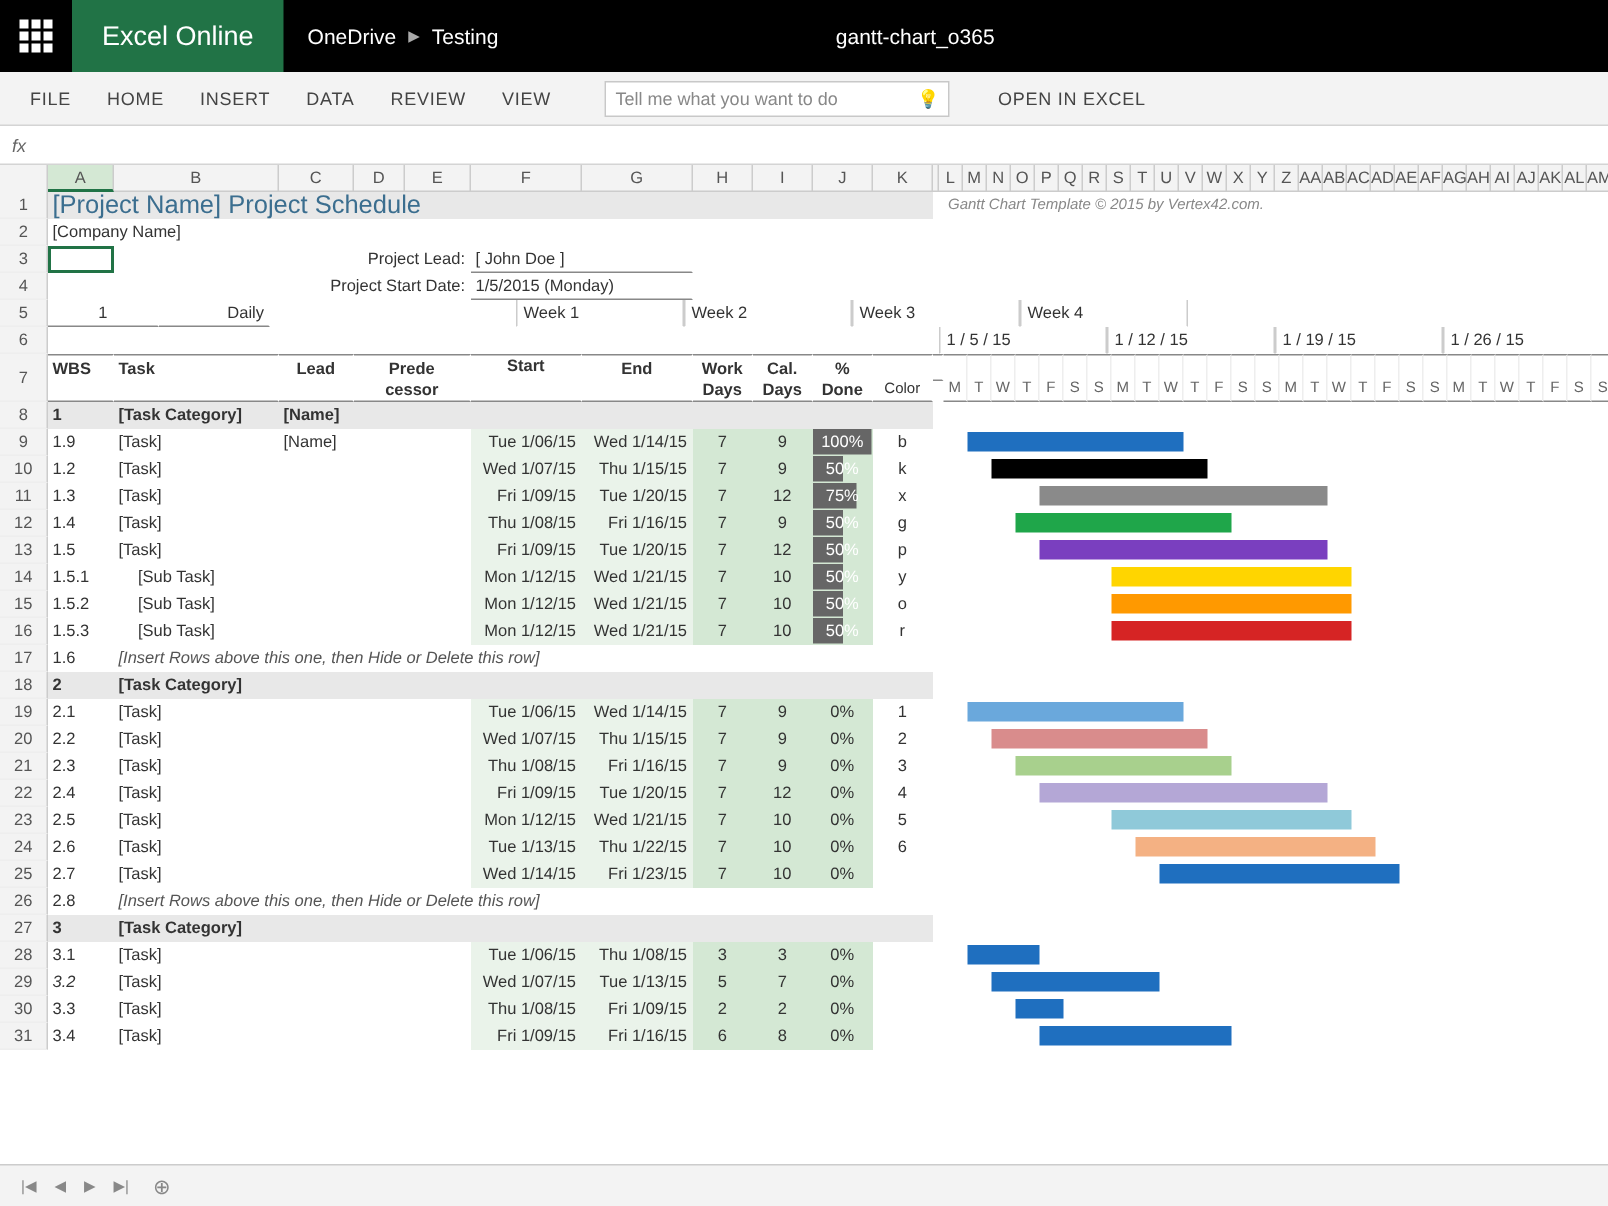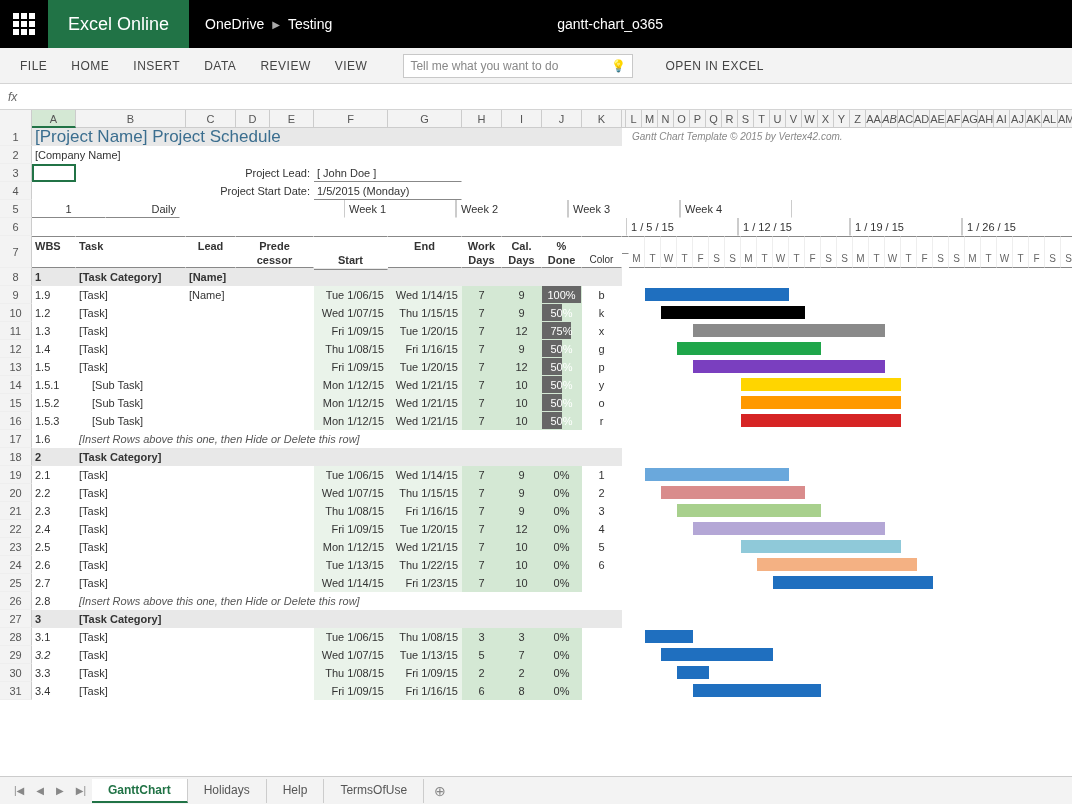--- a/index.html
+++ b/index.html
@@ -122,21 +122,21 @@
       <div class="ch" style="width: 16px;">R</div>
       <div class="ch" style="width: 16px;">S</div>
       <div class="ch" style="width: 16px;">T</div>
       <div class="ch" style="width: 16px;">U</div>
       <div class="ch" style="width: 16px;">V</div>
       <div class="ch" style="width: 16px;">W</div>
       <div class="ch" style="width: 16px;">X</div>
       <div class="ch" style="width: 16px;">Y</div>
       <div class="ch" style="width: 16px;">Z</div>
       <div class="ch" style="width: 16px;">AA</div>
-      <div class="ch" style="width: 16px; font-style: italic;">AB</div>
+      <div class="ch" style="width: 16px;">AB</div>
       <div class="ch" style="width: 16px;">AC</div>
       <div class="ch" style="width: 16px;">AD</div>
       <div class="ch" style="width: 16px;">AE</div>
       <div class="ch" style="width: 16px;">AF</div>
       <div class="ch" style="width: 16px;">AG</div>
       <div class="ch" style="width: 16px;">AH</div>
       <div class="ch" style="width: 16px;">AI</div>
       <div class="ch" style="width: 16px;">AJ</div>
       <div class="ch" style="width: 16px;">AK</div>
       <div class="ch" style="width: 16px;">AL</div>
@@ -183,21 +183,21 @@
         <div class="cell week-label" style="width: 112px; border-left: 1px solid rgb(204, 204, 204); padding-left: 4px;">1 / 19 / 15</div>
         <div class="cell week-label" style="width: 112px; border-left: 1px solid rgb(204, 204, 204); padding-left: 4px;">1 / 26 / 15</div>
       </div>
       <div class="row hdr-row" style="height: 32px;">
         <div class="rn" style="height: 32px; line-height: 32px;">7</div>
         <div class="cell bb bt" style="width: 44px; height: 32px; line-height: 14px; white-space: pre-line; text-align: left; position: relative; padding: 2px 3px;">WBS</div>
         <div class="cell bb bt" style="width: 110px; height: 32px; line-height: 14px; white-space: pre-line; text-align: left; position: relative; padding: 2px 3px;">Task</div>
         <div class="cell bb bt" style="width: 50px; height: 32px; line-height: 14px; white-space: pre-line; text-align: center; position: relative; padding: 2px 3px;">Lead</div>
         <div class="cell bb bt" style="width: 78px; height: 32px; line-height: 14px; white-space: pre-line; text-align: center; position: relative; padding: 2px 3px;">Prede
 cessor</div>
-        <div class="cell bb bt" style="width: 74px; height: 32px; line-height: 14px; white-space: pre-line; text-align: center; position: relative; padding: 16px 3px;">Start</div>
+        <div class="cell bb bt" style="width: 74px; height: 32px; line-height: 14px; white-space: pre-line; text-align: center; position: relative; padding: 0 3px;">Start</div>
         <div class="cell bb bt" style="width: 74px; height: 32px; line-height: 14px; white-space: pre-line; text-align: center; position: relative; padding: 2px 3px;">End</div>
         <div class="cell bb bt" style="width: 40px; height: 32px; line-height: 14px; white-space: pre-line; text-align: center; position: relative; padding: 2px 3px;">Work
 Days</div>
         <div class="cell bb bt" style="width: 40px; height: 32px; line-height: 14px; white-space: pre-line; text-align: center; position: relative; padding: 2px 3px;">Cal.
 Days</div>
         <div class="cell bb bt" style="width: 40px; height: 32px; line-height: 14px; white-space: pre-line; text-align: center; position: relative; padding: 2px 3px;">%
 Done</div>
         <div class="cell bb bt" style="width: 40px; height: 32px; line-height: 14px; white-space: pre-line; text-align: center; position: relative; padding: 16px 3px 2px; font-weight: 400; font-size: 10px; vertical-align: bottom;">Color</div>
         <div class="cell bb bt" style="width: 4px;"></div>
         <div class="day-letter bb bt" style="height: 32px; line-height: 44px; width: 16px;">M</div>
@@ -590,20 +590,14 @@
         </div>
       </div>
     </div>
 </div>
 
 <div class="statusbar">
   <span class="nav-btn">|◀</span>
   <span class="nav-btn">◀</span>
   <span class="nav-btn">▶</span>
   <span class="nav-btn">▶|</span>
-  <div id="sheet-tabs" style="display:flex">
-      <div class="sheet-tab active">GanttChart</div>
-      <div class="sheet-tab">Holidays</div>
-      <div class="sheet-tab">Help</div>
-      <div class="sheet-tab">TermsOfUse</div>
-    </div>
   <span class="add-sheet">⊕</span>
 </div>
 
 </body></html>

